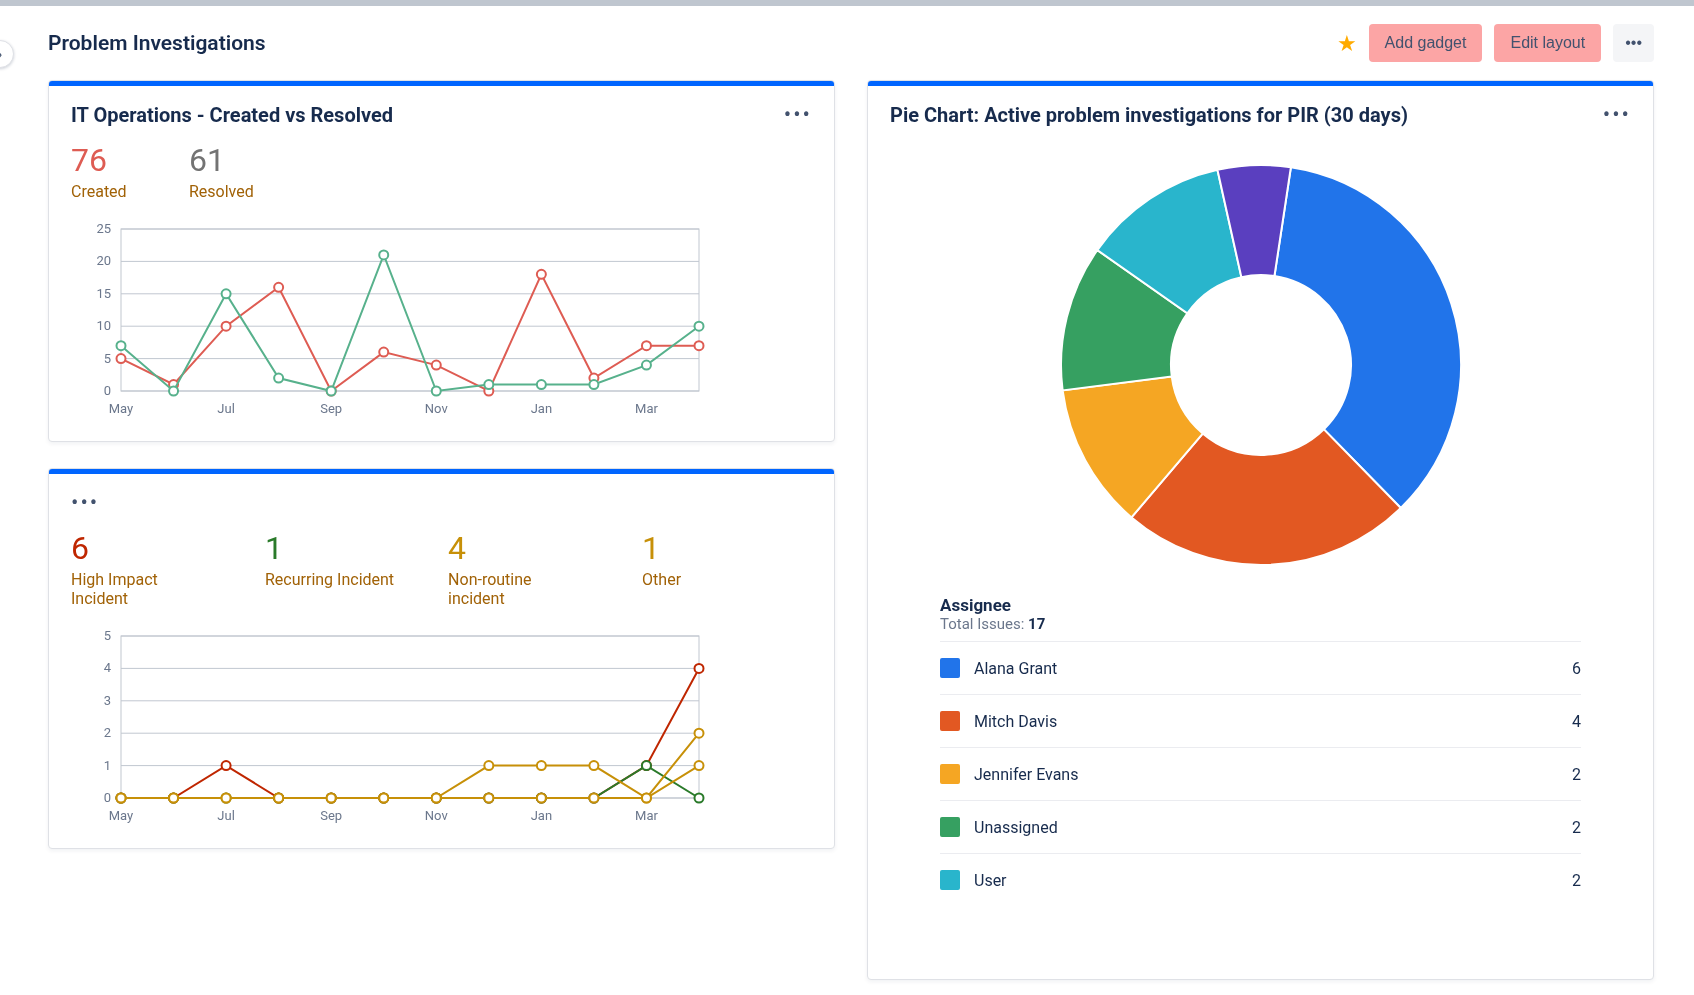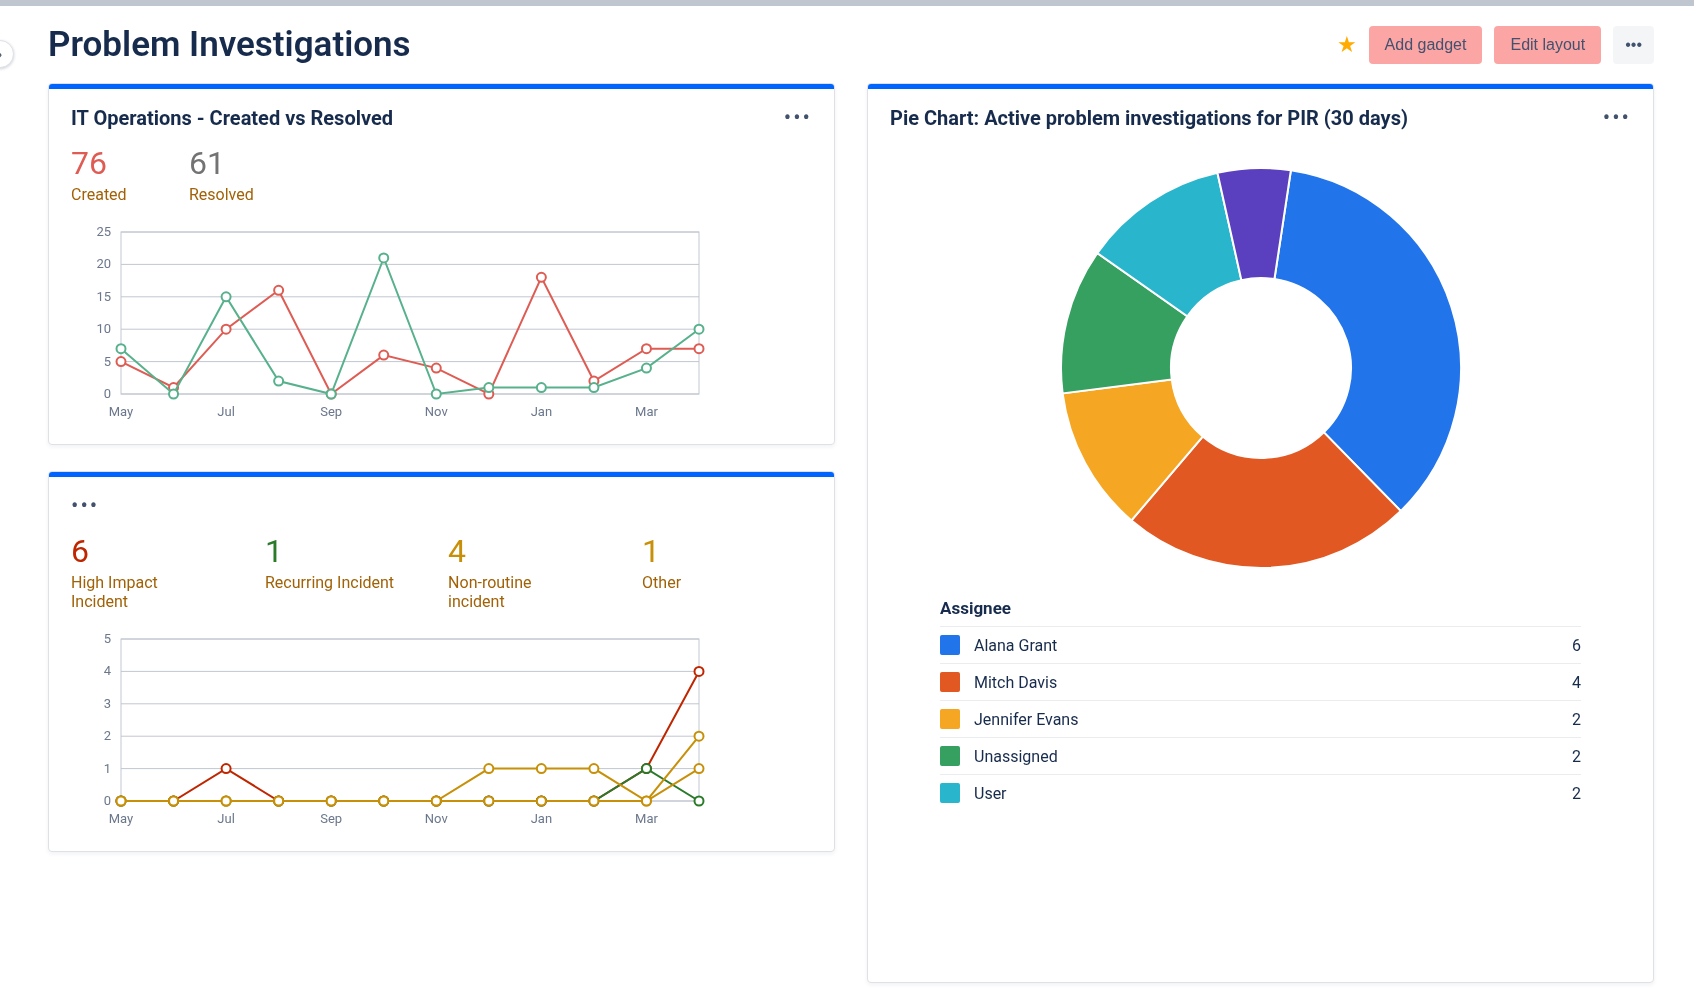--- a/index.html
+++ b/index.html
@@ -1,21 +1,21 @@
 <!DOCTYPE html>
 <html><head>
 <meta charset="utf-8">
 <style>
   * { box-sizing: border-box; }
   html, body { margin:0; padding:0; font-family: -apple-system, BlinkMacSystemFont, "Segoe UI", Roboto, sans-serif; background:#fff; color:#172b4d; }
   .frame { width:1694px; height:995px; padding: 24px 40px 0 48px; position:relative; }
   .top-grey { position:absolute; top:0; left:0; right:0; height:6px; background:#bfc6cf; }
   .expand-tab { position:absolute; left:-14px; top:40px; width:28px; height:28px; border-radius:50%; background:#fff; border:1px solid #dfe1e6; display:flex; align-items:center; justify-content:center; font-size:14px; color:#42526e; box-shadow:0 1px 3px rgba(9,30,66,0.2);}
   .header-row { display:flex; align-items:center; justify-content:space-between; margin-bottom:18px;}
-  .page-title { font-size:35px; font-weight:600; color:#172b4d; }
+  .page-title { font-size:21px; font-weight:600; color:#172b4d; }
   .header-actions { display:flex; align-items:center; gap:12px;}
   .star-icon { color:#ffab00; font-size:22px; }
   .btn { background:#fca5a5; border:none; color:#42526e; font-size:16px; padding:10px 16px; border-radius:4px; cursor:pointer;}
   .btn-icon { background:#f4f5f7; border:none; color:#42526e; padding:10px 12px; border-radius:4px; cursor:pointer; font-size:16px;}
   .grid { display:grid; grid-template-columns: 1fr 1fr; gap:32px; align-items:start;}
   .left-col { display:flex; flex-direction:column; gap:26px;}
   .card { border:1px solid #dfe1e6; border-radius:4px; background:#fff; box-shadow:0 2px 4px rgba(9,30,66,0.06); overflow:hidden; }
   .card-accent { height:5px; background:#0065ff; }
   .card-head { display:flex; align-items:center; justify-content:space-between; padding:16px 22px 6px 22px;}
   .card-title { font-size:20px; font-weight:700; color:#172b4d;}
@@ -29,21 +29,21 @@
   .chart-box { margin-top:18px;}
   .chart-svg { display:block;}
   
   .pie-card { min-height:900px;}
   .pie-wrap { display:flex; justify-content:center; padding:6px 0 10px 0;}
   .legend-block { padding: 0 72px 0 72px;}
   .legend-title { font-size:17px; font-weight:700; color:#172b4d;}
   .legend-sub { font-size:15px; color:#6b778c;}
   .legend-sub b { color:#172b4d;}
   .legend-list { margin-top:8px; }
-  .legend-row { display:flex; align-items:center; justify-content:space-between; padding:8px 0; border-top:1px solid #ebecf0; font-size:16px; color:#172b4d;}
+  .legend-row { display:flex; align-items:center; justify-content:space-between; padding:16px 0; border-top:1px solid #ebecf0; font-size:16px; color:#172b4d;}
   .legend-left { display:flex; align-items:center; gap:14px;}
   .swatch { width:20px; height:20px; border-radius:2px;}
   .axis-text { font-size:13px; fill:#6b778c; }
   .grid-line { stroke:#c1c7d0; stroke-width:1;}
   .plot-border { stroke:#c1c7d0; stroke-width:1; fill:none;}
 </style>
 </head>
 <body>
 
 <div class="frame">
@@ -258,20 +258,23 @@
               <path d="M 269.8876264947198 22.24578441279155 A 200 200 0 0 1 379.7999518809983 363.02438062816617 L 302.90997834644924 284.36097128267477 A 90 90 0 0 0 253.44943192262392 131.01060298575618 Z" fill="#2174ea" stroke="#fff" stroke-width="2"></path>
               <path d="M 379.7999518809983 363.02438062816617 A 200 200 0 0 1 110.48484837821377 372.4002148961271 L 181.7181817701962 288.5800967032572 A 90 90 0 0 0 302.90997834644924 284.36097128267477 Z" fill="#e25822" stroke="#fff" stroke-width="2"></path>
               <path d="M 110.48484837821377 372.4002148961271 A 200 200 0 0 1 41.61578716999426 245.37132436076192 L 150.72710422649743 231.41709596234287 A 90 90 0 0 0 181.7181817701962 288.5800967032572 Z" fill="#f5a623" stroke="#fff" stroke-width="2"></path>
               <path d="M 41.61578716999426 245.37132436076192 A 200 200 0 0 1 76.29974698743561 105.09905499247448 L 166.33488614434603 168.2945747466135 A 90 90 0 0 0 150.72710422649743 231.41709596234287 Z" fill="#36a061" stroke="#fff" stroke-width="2"></path>
               <path d="M 76.29974698743561 105.09905499247448 A 200 200 0 0 1 196.43231937487937 24.803029723954268 L 220.39454371869573 132.16136337577942 A 90 90 0 0 0 166.33488614434603 168.2945747466135 Z" fill="#29b5cc" stroke="#fff" stroke-width="2"></path>
               <path d="M 196.43231937487937 24.803029723954268 A 200 200 0 0 1 269.8876264947197 22.245784412791522 L 253.44943192262386 131.01060298575618 A 90 90 0 0 0 220.39454371869573 132.16136337577942 Z" fill="#5a3fbf" stroke="#fff" stroke-width="2"></path>
             </svg>
         </div>
         <div class="legend-block">
           <div class="legend-title">Assignee</div>
+          <div class="legend-sub">
+            <span>Total Issues: </span><b>17</b>
+          </div>
           <div class="legend-list" id="legend-list">
               <div class="legend-row">
       <div class="legend-left">
         <div class="swatch" style="background:#2174ea"></div>
         <span>Alana Grant</span>
       </div>
       <span>6</span>
     </div>
               <div class="legend-row">
       <div class="legend-left">

